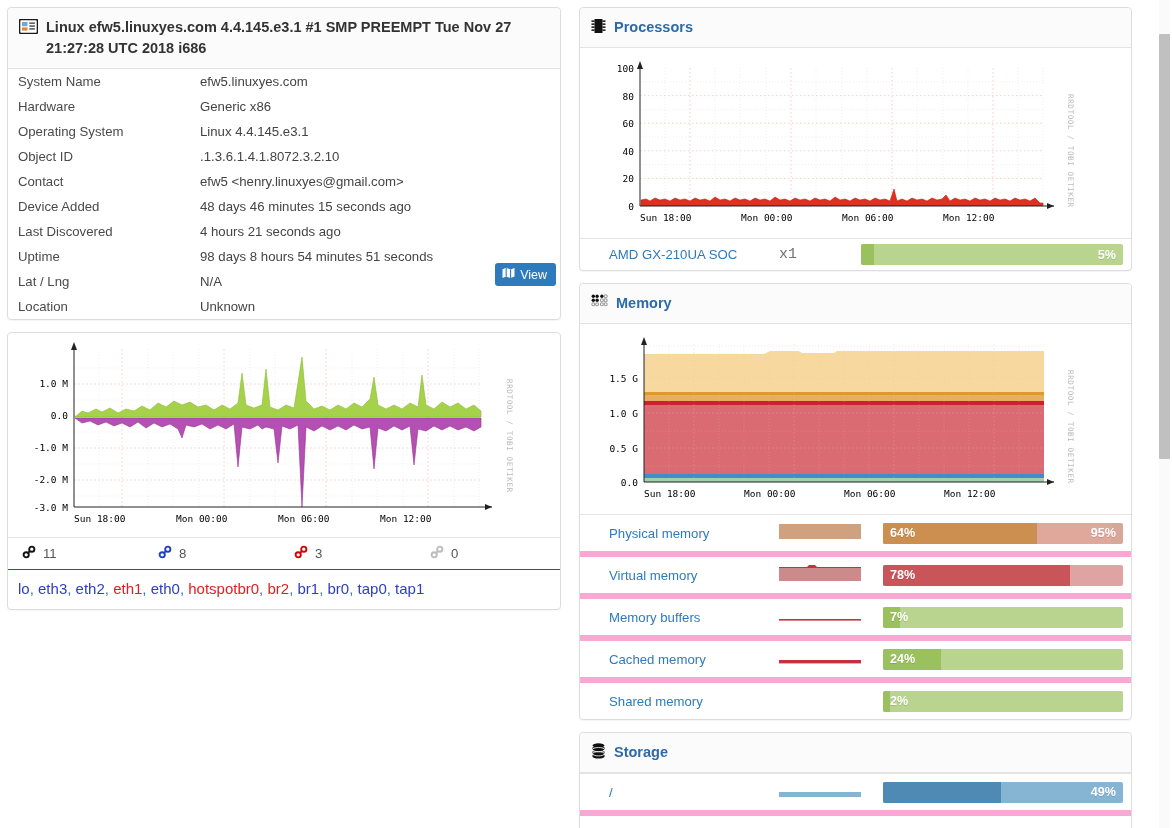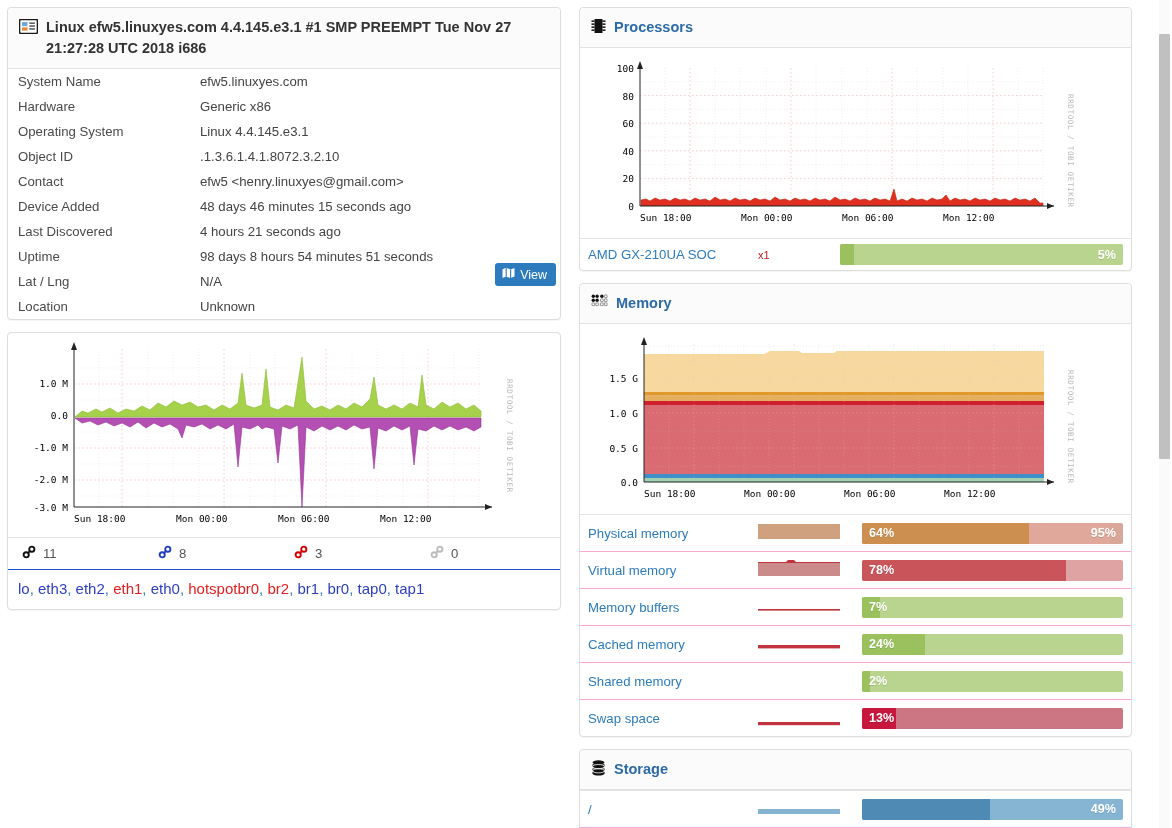--- a/index.html
+++ b/index.html
@@ -75,34 +75,35 @@
   
   .graph-wrap { padding: 6px 4px 4px 4px; }
   svg.rrd { display: block; }
   .rrd text { font-family: "DejaVu Sans Mono", monospace; font-size: 9.5px; fill: #000; }
   .rrd .watermark { fill: #b9b9b9; font-size: 7.6px; letter-spacing: .6px; }
 
   
   .row {
     display: flex;
     align-items: center;
-    border-top: 1px solid #f9a8d4;
+    border-top: 6px solid #f9a8d4;
     padding: 5px 6px 5px 6px;
     min-height: 31px;
   }
   .row:first-child { border-top: none; }
   .row .label {
     width: 172px;
     font-size: 13.2px;
     color: #2d7bbd;
     padding-left: 2px;
     white-space: nowrap;
     overflow: hidden;
-  }
-  .row .xcount { width: 74px; font-size: 11px; color: #b91c1c; }
+    margin-left: 21px;
+  }
+  .row .xcount { width: 74px; font-size: 15px; color: #737373; font-family: Liberation Mono, monospace; }
   .row .spark { width: 96px; flex: none; }
   .row .barbox { flex: 1; padding-left: 8px; padding-right: 2px; }
 
   .bar {
     position: relative;
     height: 21px;
     border-radius: 2px;
     overflow: hidden;
     display: flex;
     align-items: center;
@@ -609,35 +610,20 @@
         </div>
         <div class="barbox">
           <div class="bar" style="background:#b9d48e;">
             <div class="seg" style="width:3%;background:#9ac15e;"></div>
             <span class="lbl-l">2%</span>
             <span class="lbl-r"></span>
           </div>
         </div>
       </div>
 
-      <div class="row">
-        <div class="label">Swap space</div>
-        <div class="spark">
-          <svg width="82" height="22" viewBox="0 0 82 22">
-              <rect x="0" y="17" width="82" height="3.2" fill="#c0333f"></rect>
-            </svg>
-        </div>
-        <div class="barbox">
-          <div class="bar" style="background:#cc7583;">
-            <div class="seg" style="width:13%;background:#c8173c;"></div>
-            <span class="lbl-l">13%</span>
-            <span class="lbl-r"></span>
-          </div>
-        </div>
-      </div>
     </div>
 
     <div class="panel">
       <div class="panel-head">
         <span class="icn" style="margin-top:1px;">
           <svg width="15" height="16" viewBox="0 0 15 16">
             <g fill="#111">
               <ellipse cx="7.5" cy="2.4" rx="6" ry="2.1"></ellipse>
               <rect x="1.5" y="4.2" width="12" height="2.3"></rect>
               <ellipse cx="7.5" cy="6.6" rx="6" ry="2.1"></ellipse>

